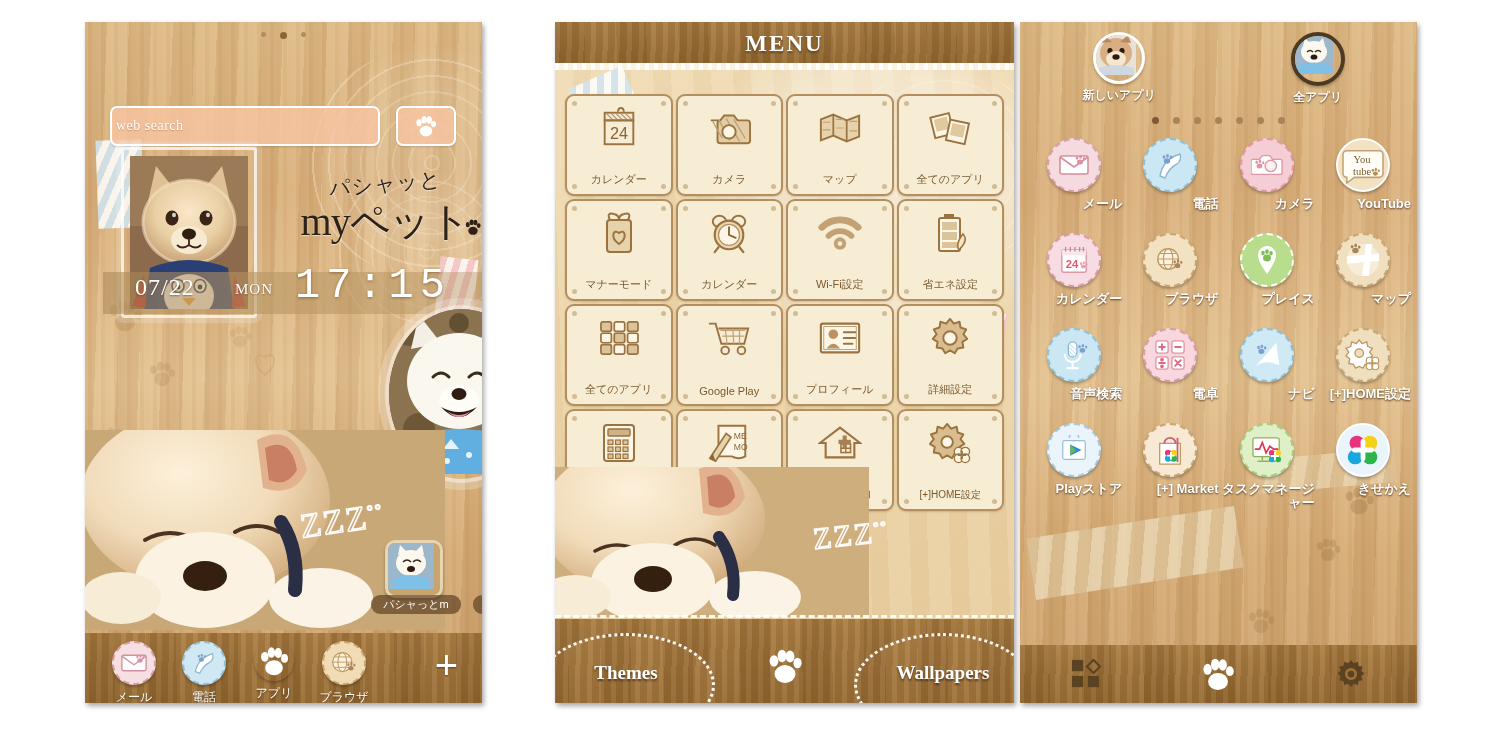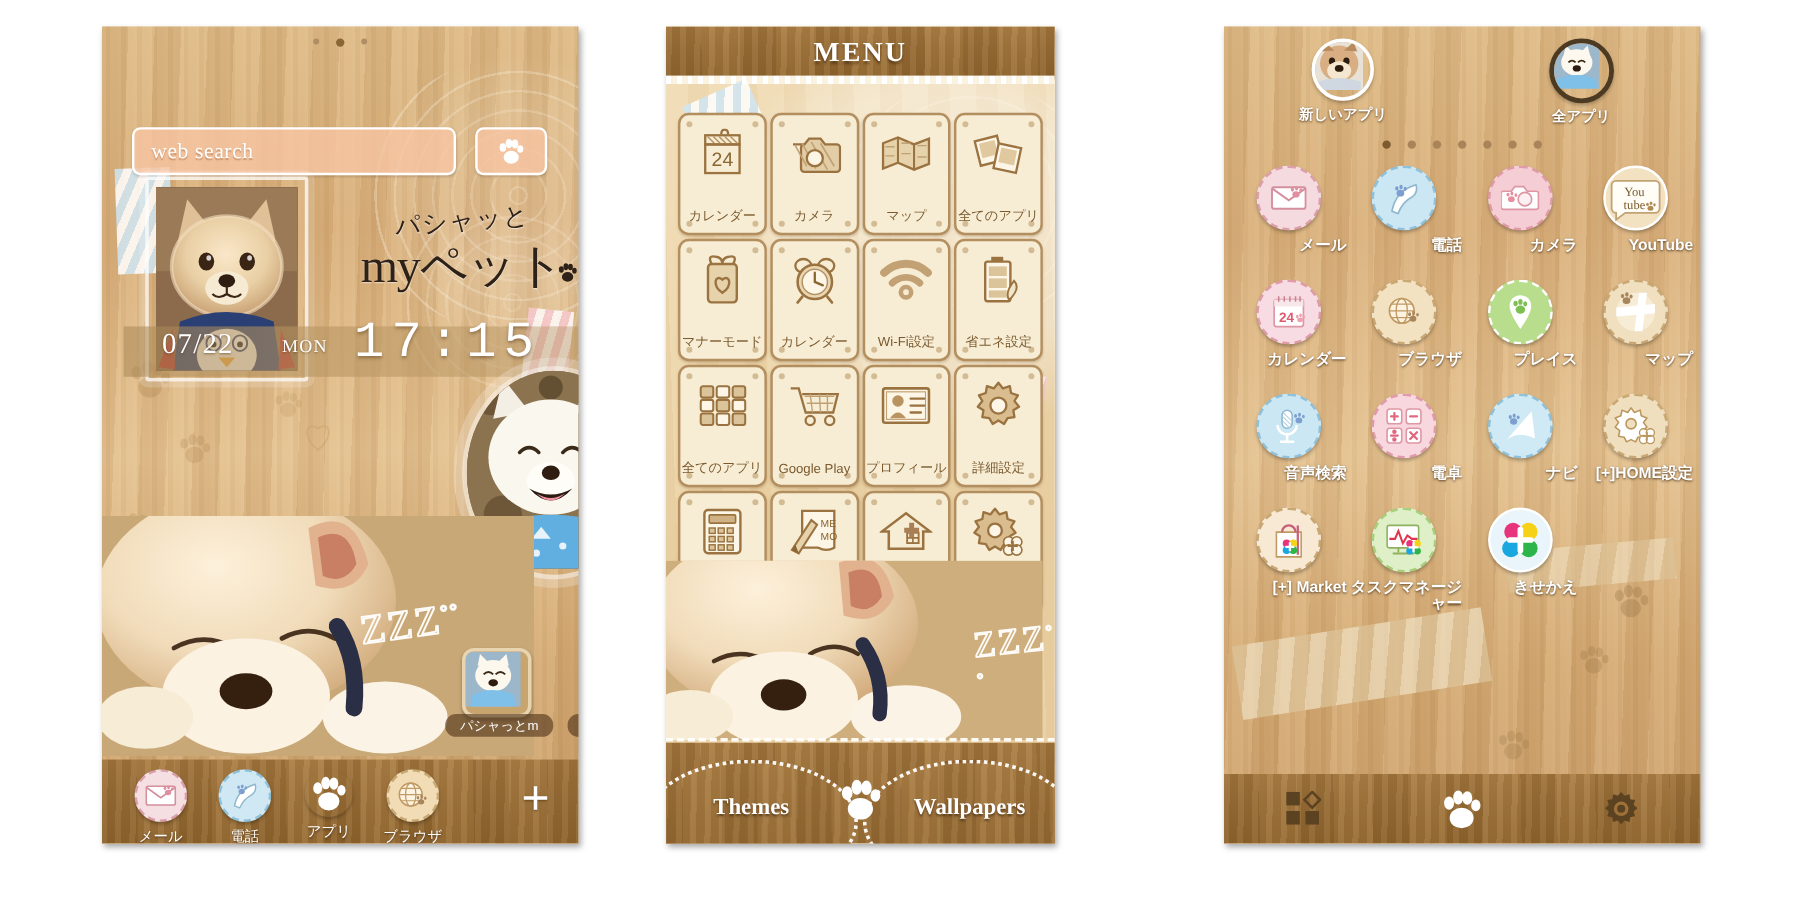--- a/index.html
+++ b/index.html
@@ -48,22 +48,22 @@
 
   
   #p1{left:85px;top:22px;width:397px;height:681px;}
   .p1-dots{position:absolute;top:10px;left:0;width:100%;display:flex;justify-content:center;gap:14px;}
   .p1-dots i{width:5px;height:5px;border-radius:50%;background:#b08e63;display:block;}
   .p1-dots i.on{background:#8a6636;width:7px;height:7px;}
 
   .search-row{position:absolute;top:84px;left:25px;right:26px;display:flex;gap:16px;align-items:center;}
   .search-box{flex:1;height:36px;border-radius:7px;background:rgba(246,196,162,.82);
     border:2px solid #fff;box-shadow:0 1px 2px rgba(0,0,0,.15);display:flex;align-items:center;}
-  .search-box span{font-family:"Liberation Serif",serif;font-size:18px;color:#fff;
-    text-shadow:0 1px 1px rgba(150,90,50,.45);padding-left:14px;letter-spacing:.5px;}
+  .search-box span{font-family:"Liberation Serif",serif;font-size:14px;color:#fff;
+    text-shadow:0 1px 1px rgba(150,90,50,.45);padding-left:4px;letter-spacing:.5px;}
   .paw-btn{width:56px;height:36px;border-radius:7px;background:rgba(246,196,162,.82);
     border:2px solid #fff;box-shadow:0 1px 2px rgba(0,0,0,.15);display:flex;align-items:center;justify-content:center;}
 
   .photo-frame{position:absolute;left:36px;top:125px;width:130px;height:165px;
     border:3px solid rgba(255,255,255,.75);border-radius:3px;box-shadow:0 0 0 5px rgba(255,255,255,.18);}
   .photo-frame .pic{position:absolute;left:6px;top:6px;right:6px;bottom:6px;overflow:hidden;background:#6c4a33;}
 
   .brand{position:absolute;left:205px;top:148px;width:190px;text-align:center;color:#2d2118;}
   .brand .l1{font-size:21px;letter-spacing:1px;transform:rotate(-5deg);display:inline-block;
     text-shadow:0 1px 1px rgba(255,255,255,.6);}
@@ -96,21 +96,21 @@
   .p1-dock{position:absolute;left:0;right:0;bottom:0;height:70px;}
   .dockrow{position:absolute;left:0;right:0;top:8px;display:flex;align-items:flex-start;padding:0 14px;}
   .dockitem{width:70px;text-align:center;}
   .dockitem .ci{width:40px;height:40px;border-radius:50%;margin:0 auto;box-shadow:0 2px 3px rgba(0,0,0,.25);
     display:flex;align-items:center;justify-content:center;}
   .dockitem .dl{font-size:12px;color:#fff;margin-top:4px;text-shadow:0 1px 2px rgba(60,36,12,.8);}
   .plus{position:absolute;right:24px;top:18px;font-size:40px;color:#fff;line-height:28px;
     text-shadow:0 1px 2px rgba(60,36,12,.6);}
 
   
-  #p2{left:555px;top:22px;width:324px;height:681px;}
+  #p2{left:555px;top:22px;width:459px;height:681px;}
   .menubar{position:absolute;left:0;right:0;top:0;height:44px;}
   .menubar .t{position:absolute;left:0;right:0;top:9px;text-align:center;font-family:"Liberation Serif",serif;
     font-size:23px;font-weight:bold;color:#fff;letter-spacing:2px;text-shadow:0 2px 2px rgba(60,36,12,.55);}
   .torn{position:absolute;left:0;right:0;top:41px;height:7px;
     background:repeating-linear-gradient(90deg,#fff 0 4px,#fbf3e2 4px 9px);}
 
   .grid{position:absolute;left:10px;top:72px;right:10px;display:grid;
     grid-template-columns:repeat(4,1fr);gap:3px;}
   .tile{position:relative;height:89px;border-radius:9px;background:#f7ecd4;border:2px solid #b38f5f;
     box-shadow:0 1px 2px rgba(120,85,40,.25);display:flex;flex-direction:column;align-items:center;
@@ -1076,20 +1076,31 @@
                 <circle cx="32" cy="24" r="3.6"></circle>
                 <circle cx="26" cy="30" r="3.6"></circle>
                 <circle cx="32" cy="30" r="3.6"></circle>
           </g>
           <path d="M29 23 L29 31 M25 27 L33 27" stroke="#bb975f" stroke-width="1.6"></path>
         </svg>
       </div>
       <div class="al">[+]HOME設定</div>
     </div>
 
+    <div class="app">
+      <div class="ac" style="background:#eaf4fa;border:2px dashed #9fcde4;">
+        <svg width="30" height="30" viewBox="0 0 32 32">
+          <path d="M6 6 h20 a2 2 0 0 1 2 2 v16 a2 2 0 0 1 -2 2 h-20 a2 2 0 0 1 -2 -2 v-16 a2 2 0 0 1 2 -2 z" fill="#fff" stroke="#9bbfd2" stroke-width="1.3"></path>
+          <path d="M11 3 a5 5 0 0 1 10 0" fill="none" stroke="#9bbfd2" stroke-width="1.6"></path>
+          <path d="M12 10 L24 16 L12 22 Z" fill="#2f8ad4"></path>
+          <path d="M12 10 L12 22 L18 16 Z" fill="#5fbb5a"></path>
+        </svg>
+      </div>
+      <div class="al">Playストア</div>
+    </div>
 
     <div class="app">
       <div class="ac" style="background:#f7e9d4;border:2px dashed #c9a873;">
         <svg width="30" height="32" viewBox="0 0 32 34">
           <path d="M5 10 h22 v22 h-22 z" fill="#fff" stroke="#c09a63" stroke-width="1.4"></path>
           <path d="M10 10 a6 6 0 0 1 12 0" fill="none" stroke="#c9607a" stroke-width="2"></path>
           <path d="M24 4 L24 30" stroke="#c9607a" stroke-width="2"></path>
           <g>
                 <circle cx="14" cy="20" r="3.4" fill="#e8347d"></circle>
                 <circle cx="20" cy="20" r="3.4" fill="#f5d117"></circle>

